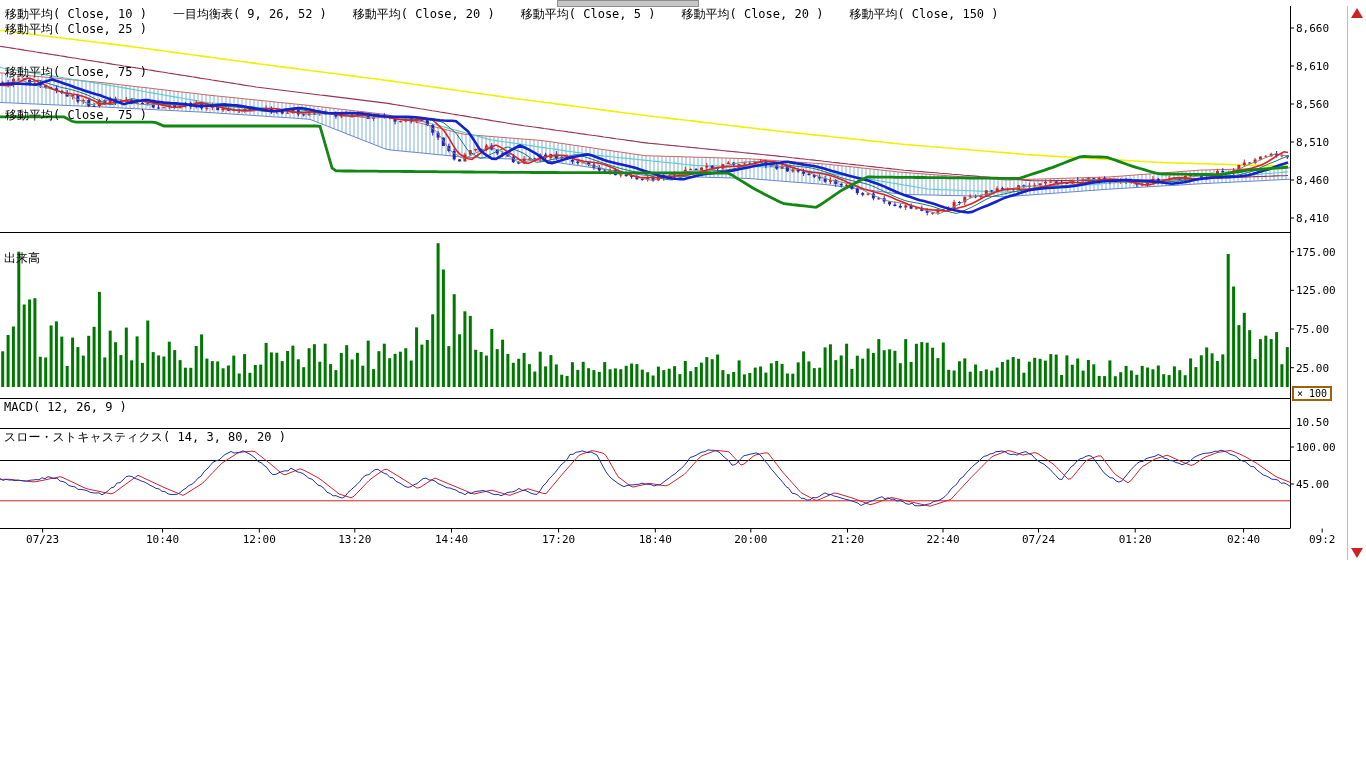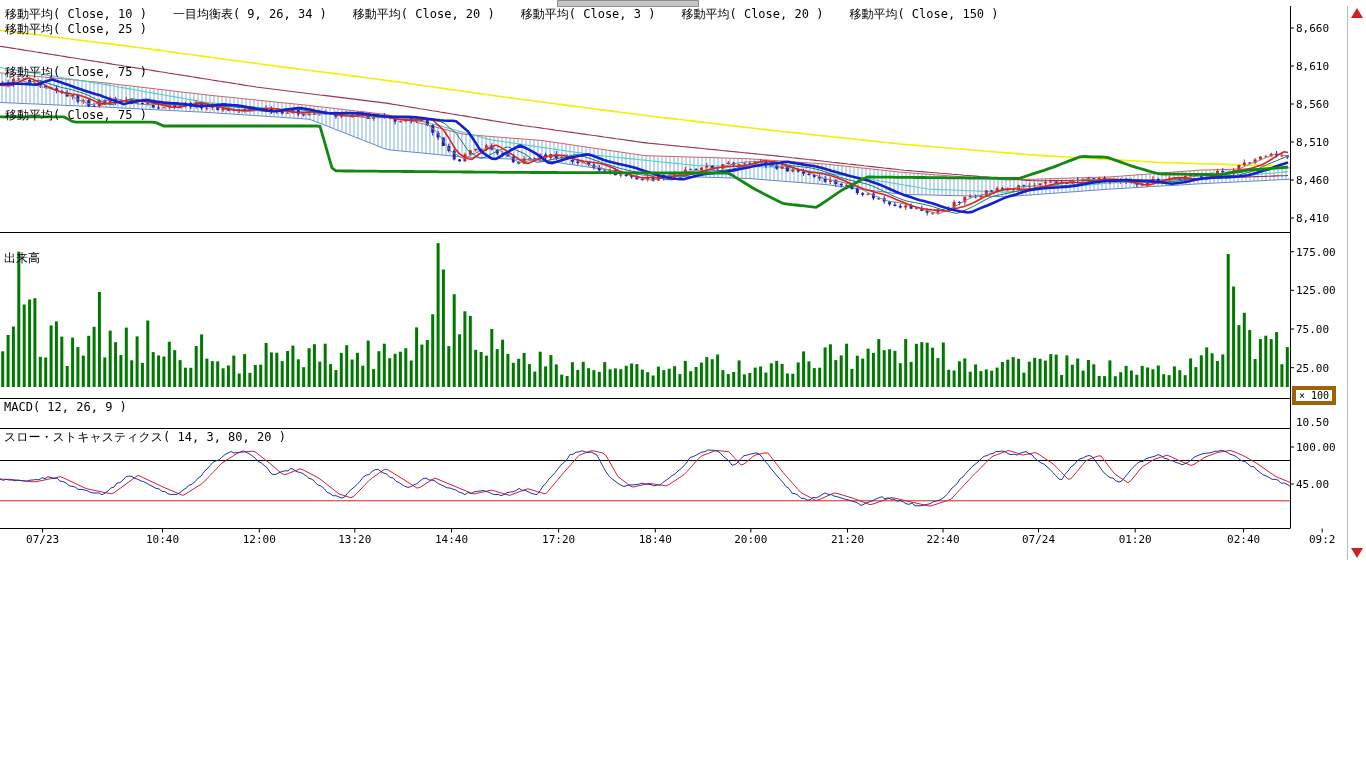--- a/index.html
+++ b/index.html
@@ -4,21 +4,21 @@
 <style>
   html,body{margin:0;padding:0;background:#fff;}
   body{width:1366px;height:768px;position:relative;overflow:hidden;
        font-family:"DejaVu Sans Mono",monospace;color:#000;}
   .hdr{position:absolute;left:5px;display:flex;gap:26px;font-size:12px;
        white-space:nowrap;z-index:5;pointer-events:none;}
   .hdr .lbl{pointer-events:auto;}
   #hdr1{top:6px;} #hdr2{top:21px;flex-direction:column;}
   .pane-label{position:absolute;left:4px;font-size:12px;z-index:5;white-space:nowrap;}
   #vol-label{top:234px;margin-top:16px;} #macd-label{top:400px;} #stoch-label{top:429px;}
-  #x100-box{position:absolute;left:1292px;top:386px;border:4px solid #a16207;
+  #x100-box{position:absolute;left:1292px;top:386px;border:2px solid #a16207;
             font-size:10px;line-height:11px;padding:0 3px;background:#fff;z-index:5;}
   #chart-wrap{position:absolute;left:0;top:0;width:1366px;height:560px;}
   svg text{font-family:"DejaVu Sans Mono",monospace;font-size:11px;fill:#000;}
   #hscroll-thumb{position:absolute;left:557px;top:0;width:140px;height:5px;
                  background:#c6c6c6;border:1px solid #8e8e8e;z-index:6;}
   .sb-btn{position:absolute;left:1351px;width:0;height:0;z-index:6;cursor:pointer;}
   #sb-up{top:8px;border-left:6px solid transparent;border-right:6px solid transparent;
          border-bottom:10px solid #cc2222;}
   #sb-down{top:548px;border-left:6px solid transparent;border-right:6px solid transparent;
            border-top:10px solid #cc2222;}
@@ -1167,23 +1167,23 @@
         <line x1="1243.6" y1="528.5" x2="1243.6" y2="532.5" stroke="#000"></line>
         <text x="1243.6" y="543" text-anchor="middle">02:40</text>
         <line x1="1322.2" y1="528.5" x2="1322.2" y2="532.5" stroke="#000"></line>
         <text x="1322.2" y="543" text-anchor="middle">09:2</text>
       </g>
     </svg>
 </div>
 
 <div class="hdr" id="hdr1">
   <span class="lbl">移動平均( Close, 10 )</span>
-  <span class="lbl">一目均衡表( 9, 26, 34 )</span>
+  <span class="lbl">一目均衡表( 9, 26, 52 )</span>
   <span class="lbl">移動平均( Close, 20 )</span>
-  <span class="lbl">移動平均( Close, 3 )</span>
+  <span class="lbl">移動平均( Close, 5 )</span>
   <span class="lbl">移動平均( Close, 20 )</span>
   <span class="lbl">移動平均( Close, 150 )</span>
 </div>
 <div class="hdr" id="hdr2">
   <span class="lbl">移動平均( Close, 25 )</span>
   <span class="lbl">移動平均( Close, 75 )</span>
   <span class="lbl">移動平均( Close, 75 )</span>
 </div>
 
 <div class="pane-label" id="vol-label">出来高</div>

